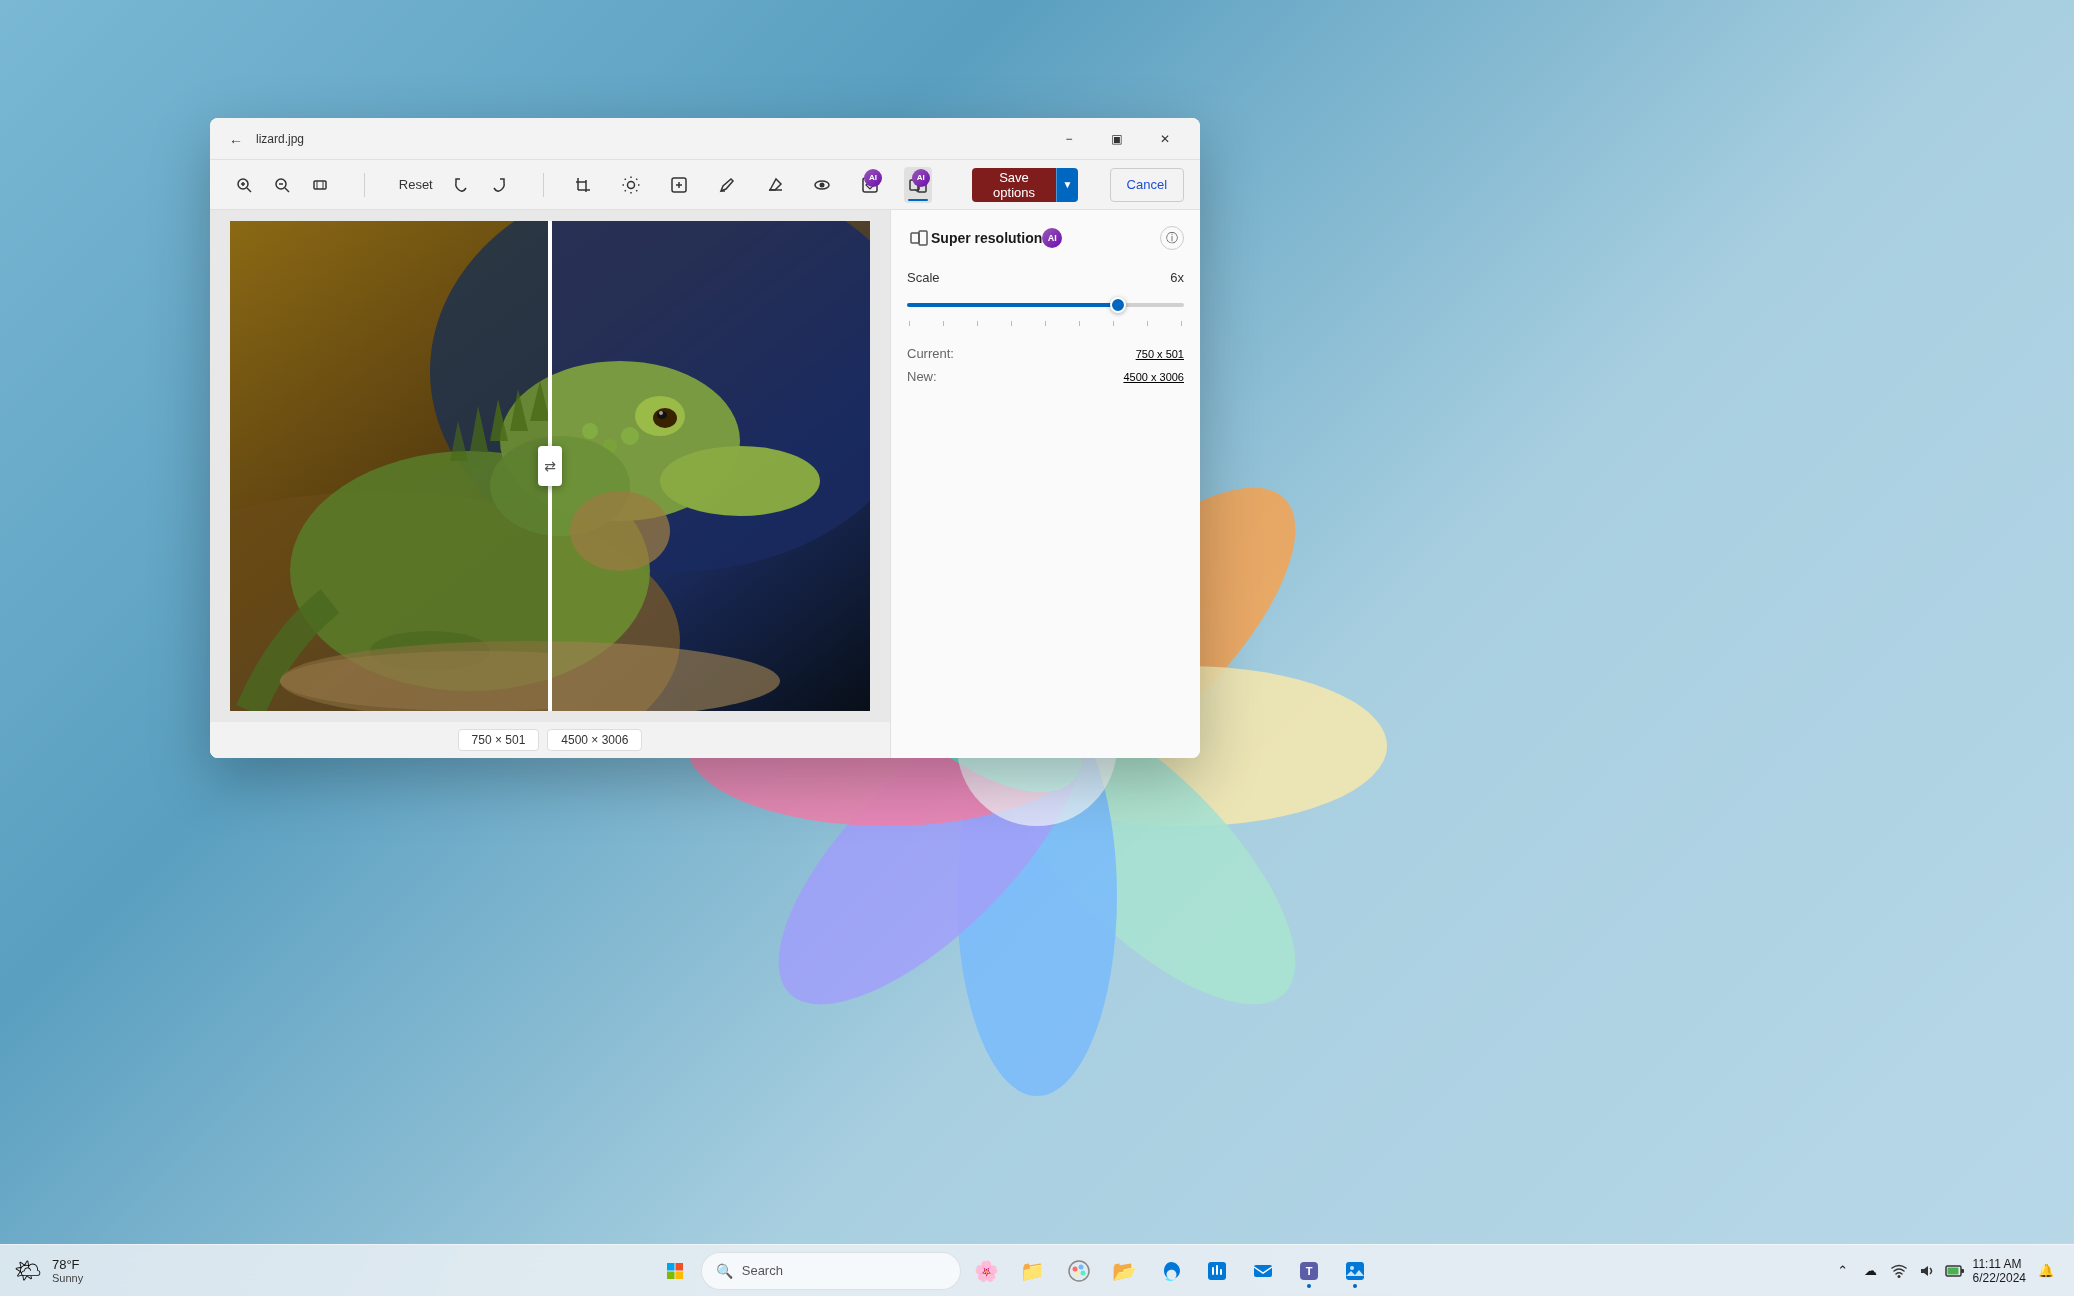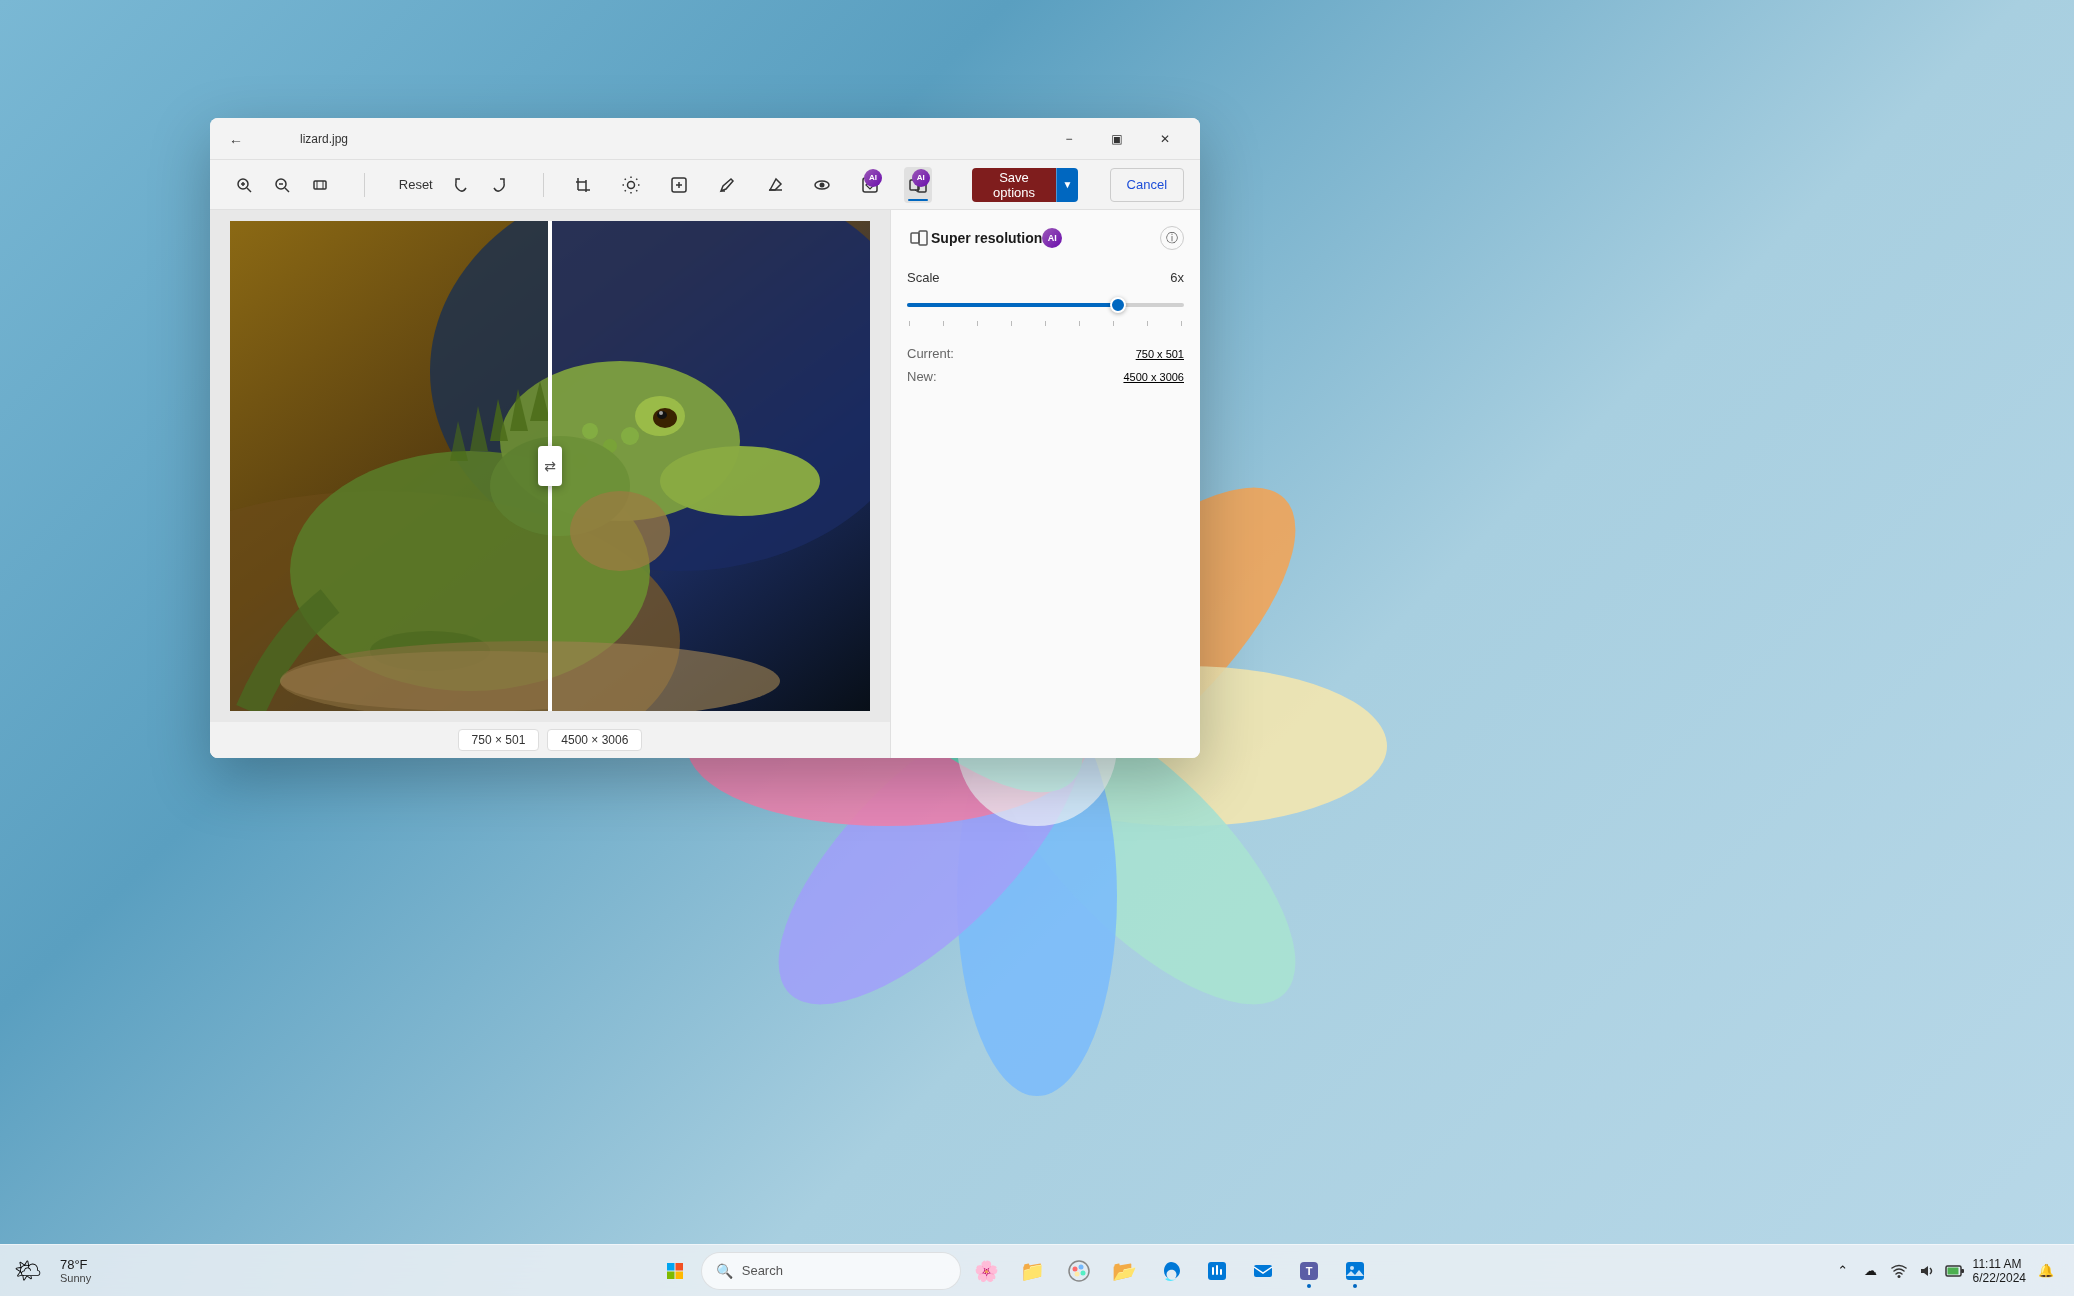--- a/index.html
+++ b/index.html
@@ -58,21 +58,20 @@
       border-radius: 4px;
       cursor: pointer;
       color: #333;
       font-size: 14px;
       margin-right: 6px;
     }
     .title-bar-title {
       font-size: 12px;
       color: #333;
       flex: 1;
-      margin-left: 44px;
     }
     .window-controls {
       display: flex;
       gap: 2px;
     }
     .win-btn {
       width: 46px;
       height: 32px;
       display: flex;
       align-items: center;
@@ -425,21 +424,20 @@
     .taskbar-left {
       display: flex;
       align-items: center;
       padding-left: 14px;
       gap: 4px;
       width: 200px;
     }
     .weather-info {
       display: flex;
       flex-direction: column;
-      margin-left: 8px;
     }
     .weather-temp {
       font-size: 13px;
       color: #1a1a1a;
       font-weight: 500;
     }
     .weather-desc {
       font-size: 11px;
       color: #444;
     }

